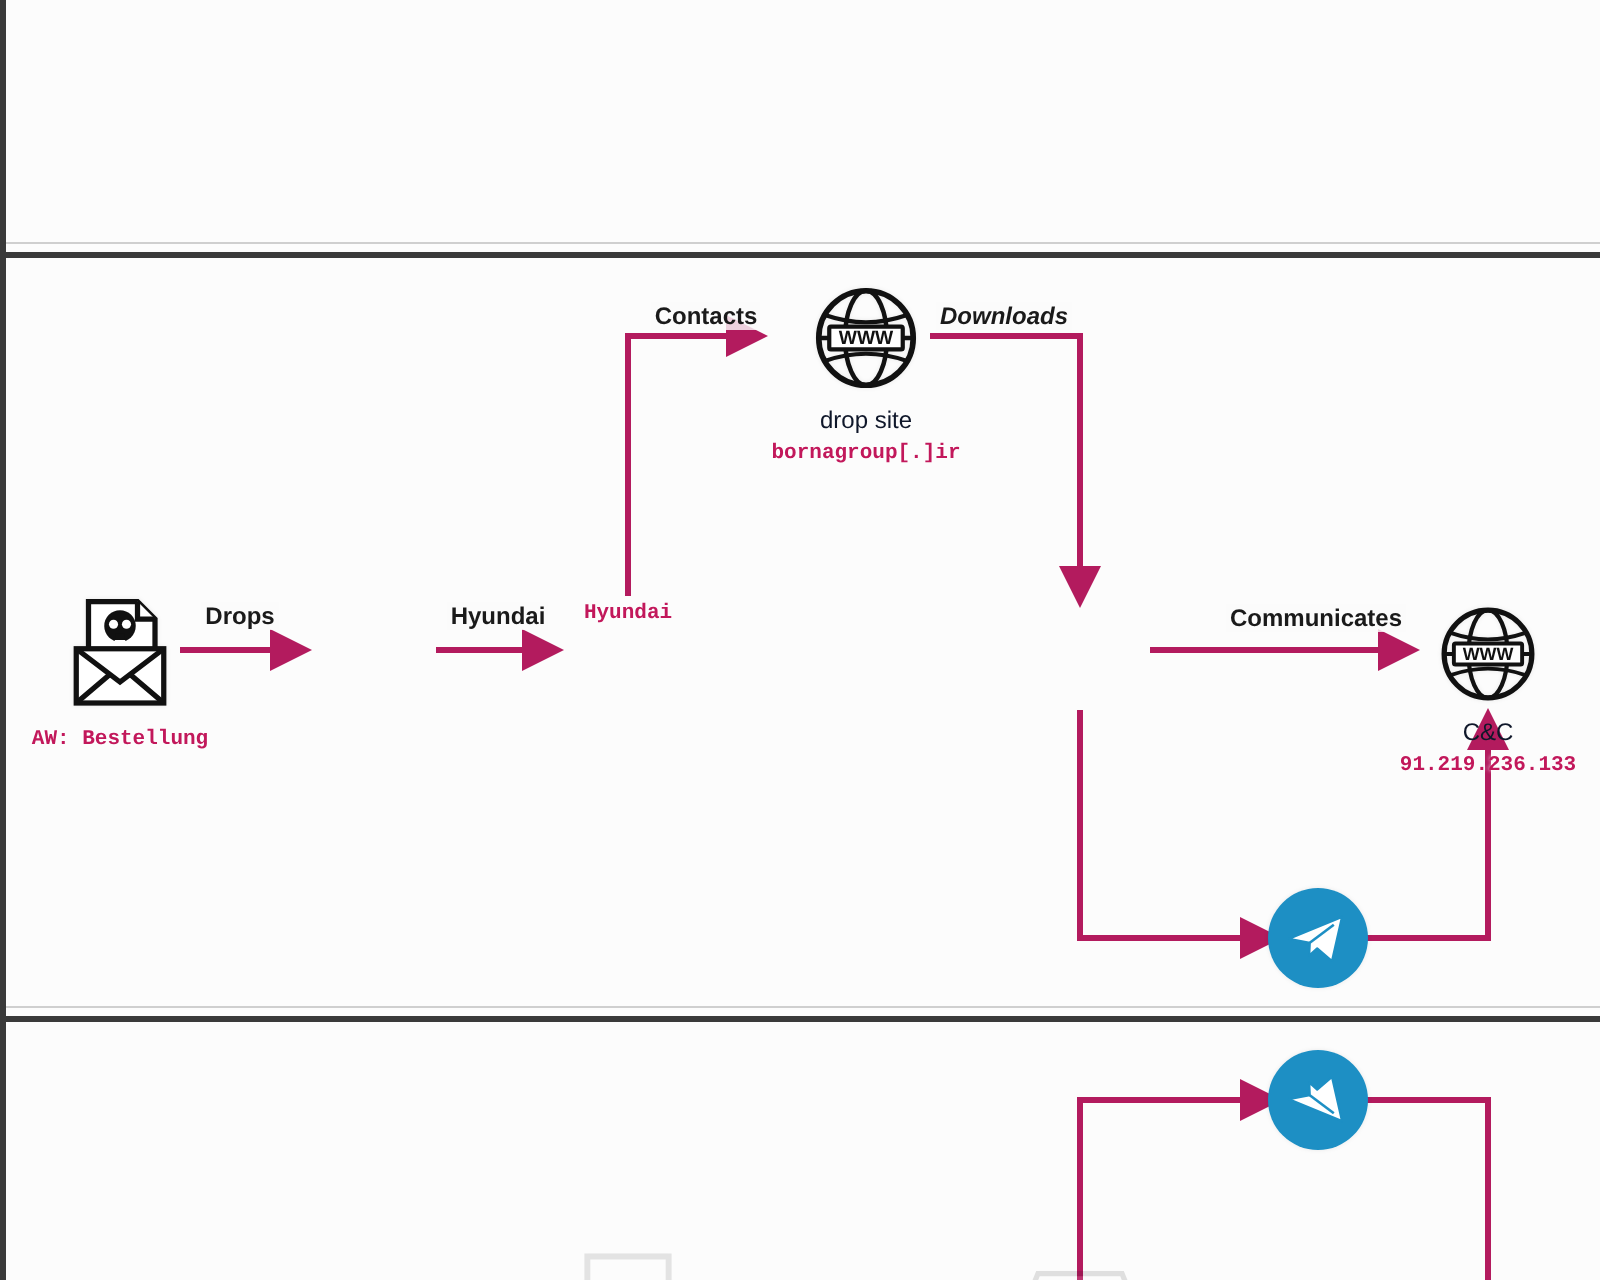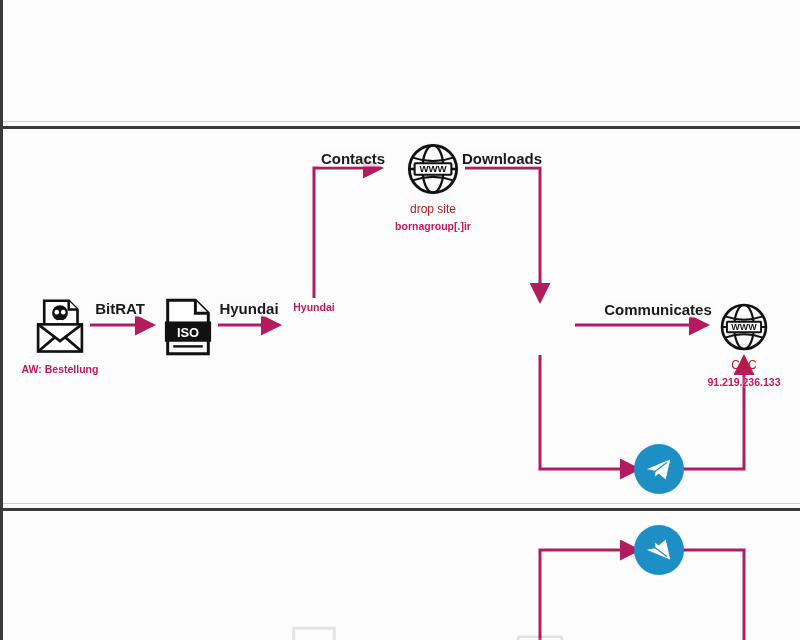--- a/index.html
+++ b/index.html
@@ -42,30 +42,31 @@
     display:block;
     filter:drop-shadow(0 0 1px rgba(0,0,0,.08));
   }
   .node .cap{
     margin-top:3px;
     font-size:10.5px;font-weight:bold;
     color:#c2185b;
     text-align:right;line-height:1.18;
     white-space:pre-line;
     text-shadow:0 0 2px #fff;
+    font-family:Liberation Mono, monospace;
   }
   .node .cap-dark{
     margin-top:2px;
-    font-size:12px;font-weight:normal;color:#b91c1c;
+    font-size:12px;font-weight:normal;color:#0f172a;
     text-align:center;line-height:1.15;
   }
   
   .edge-label{
     position:absolute;
-    font-size:15px;font-weight:bold;color:#1a1a1a;
+    font-size:12px;font-weight:bold;color:#1a1a1a;
     background:rgba(250,250,250,.82);
     padding:0 2px;white-space:nowrap;
     transform:translate(-50%,-50%);
   }
   svg.wires{position:absolute;left:0;top:0;width:800px;height:390px;overflow:visible;}
 </style>
 </head>
 <body>
 
 <div class="page">
@@ -118,29 +119,20 @@
           <rect x="29" y="25" width="6" height="3.4" fill="#fff"></rect>
           <rect x="7" y="30" width="50" height="31" fill="#fff" stroke="#111" stroke-width="3"></rect>
           <path d="M7,30 L32,49 L57,30" fill="none" stroke="#111" stroke-width="3"></path>
           <path d="M7,61 L27,44 M57,61 L37,44" fill="none" stroke="#111" stroke-width="3"></path>
         </svg>
       </span>
       <span class="cap">AW: Bestellung</span>
     </div>
 
     <div class="node" style="left:185px;top:165px;">
-      <span class="glyph">
-        <svg width="48" height="58" viewBox="0 0 52 62">
-          <path d="M4,2 L34,2 L48,16 L48,60 L4,60 Z" fill="#fff" stroke="#111" stroke-width="3.2"></path>
-          <path d="M34,2 L34,16 L48,16" fill="#fff" stroke="#111" stroke-width="3.2"></path>
-          <rect x="1" y="25" width="50" height="22" fill="#111"></rect>
-          <text x="26" y="41.5" font-size="14" font-weight="bold" font-family="Liberation Sans, sans-serif" text-anchor="middle" fill="#fff">ISO</text>
-          <line x1="10" y1="52" x2="42" y2="52" stroke="#111" stroke-width="2.6"></line>
-        </svg>
-      </span>
     </div>
 
     <div class="node" style="left:311px;top:165px;">
       <span class="cap">Hyundai</span>
     </div>
 
     <div class="node" style="left:430px;top:8px;">
       <span class="glyph">
         <svg width="56" height="56" viewBox="0 0 64 64">
           <circle cx="32" cy="32" r="27" fill="none" stroke="#111" stroke-width="3.2"></circle>
@@ -176,24 +168,24 @@
     <div class="node" style="left:656px;top:310px;">
       <span class="glyph">
         <svg width="52" height="52" viewBox="0 0 52 52">
           <circle cx="26" cy="26" r="25" fill="#1d8fc4"></circle>
           <path d="M11.5,26.4 L38,15.5 L33,37.5 L25.6,31.2 L21.6,34.8 L21.9,28.4 Z" fill="#fff" stroke="#1d8fc4" stroke-width="1.1" stroke-linejoin="round"></path>
           <path d="M21.9,28.4 L33.9,19.4" fill="none" stroke="#1d8fc4" stroke-width="1.3"></path>
         </svg>
       </span>
     </div>
 
-    <div class="edge-label" style="left:117px;top:175px;">BitRAT</div>
+    <div class="edge-label" style="left:117px;top:175px;">Drops</div>
     <div class="edge-label" style="left:246px;top:175px;">Hyundai</div>
     <div class="edge-label" style="left:350px;top:25px;">Contacts</div>
-    <div class="edge-label" style="left:499px;top:25px;">Downloads</div>
+    <div class="edge-label" style="left:499px;top:25px;font-style:italic;">Downloads</div>
     <div class="edge-label" style="left:655px;top:176px;">Communicates</div>
   </div>
 
   <div class="band-rule hair" style="top:503px;"></div>
   <div class="band-rule" style="top:508px;"></div>
 
   <div class="diagram flipped" style="top:513px;height:127px;">
     <svg class="wires" style="height:127px;">
       <defs>
         <marker id="ahB" markerWidth="7" markerHeight="7" refX="6" refY="3.5" orient="auto">

